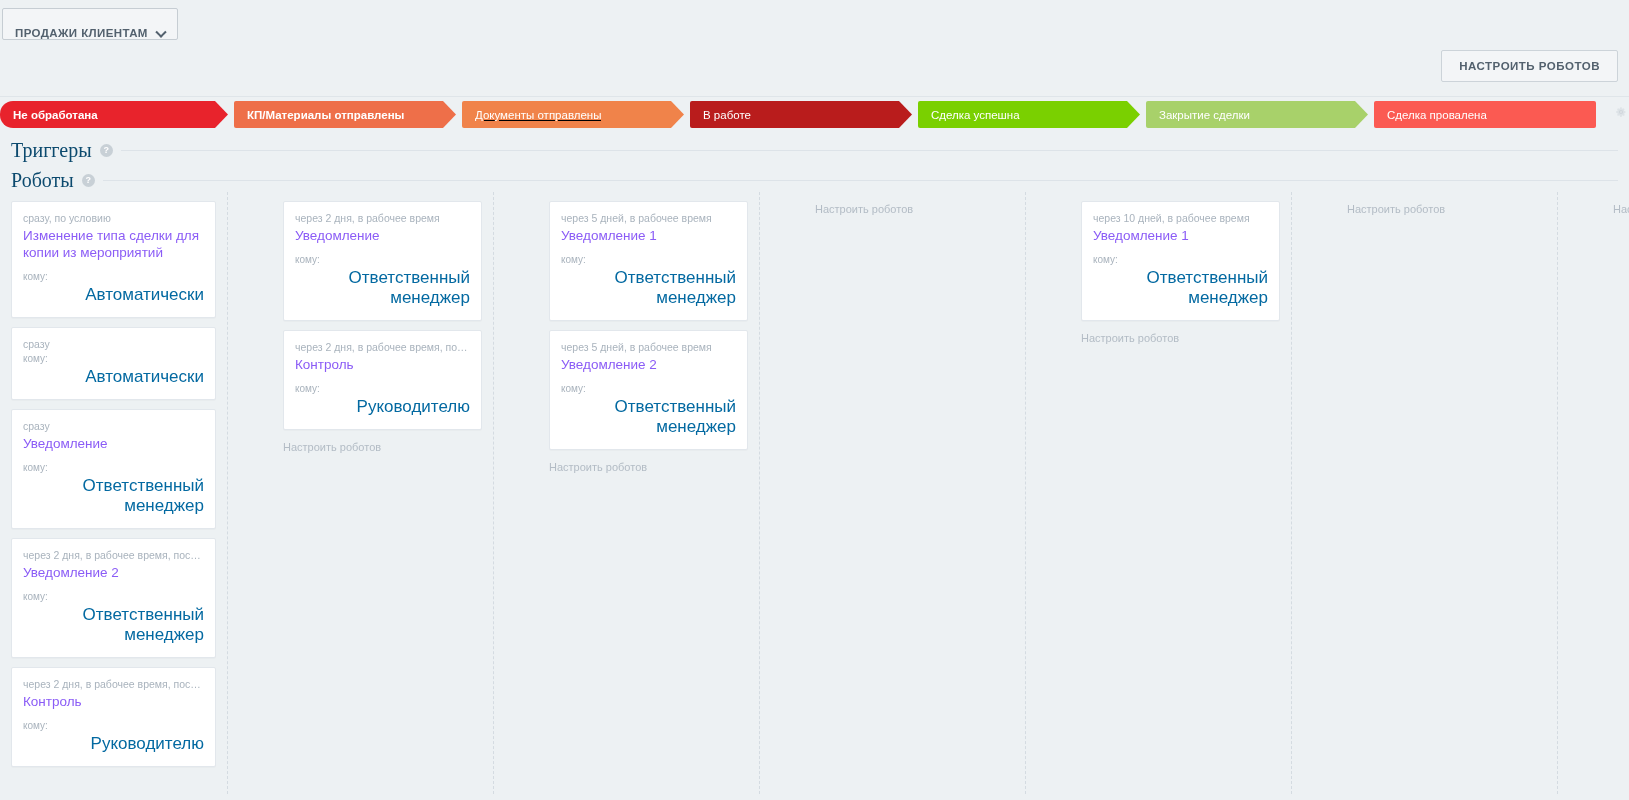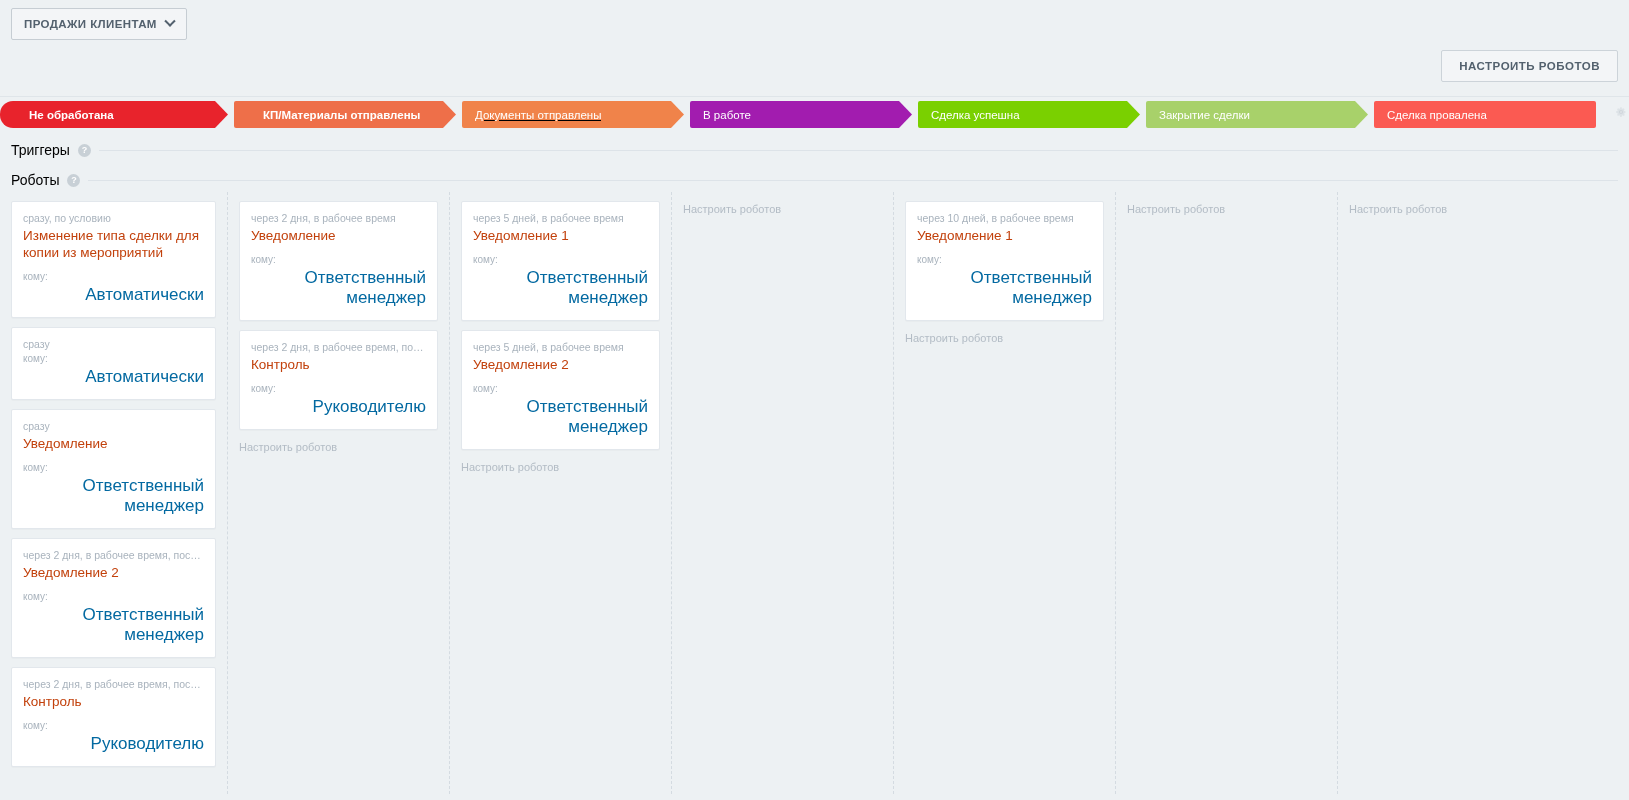--- a/index.html
+++ b/index.html
@@ -15,25 +15,25 @@
     -webkit-font-smoothing: antialiased;
   }
 
   
   .topbar {
     position: relative;
     height: 96px;
   }
   .pipeline-select {
     position: absolute;
-    left: 11px;
+    left: 2px;
     top: 8px;
     height: 32px;
     display: flex;
-    align-items: center;
+    align-items: flex-end;
     gap: 9px;
     padding: 0 12px;
     background: #f3f5f7;
     border: 1px solid #c6cdd3;
     border-radius: 2px;
     font-size: 11.5px;
     font-weight: bold;
     letter-spacing: .4px;
     color: #53616e;
     cursor: pointer;
@@ -97,44 +97,45 @@
     clip-path: none;
     border-radius: 2px;
   }
   .stage-label {
     padding-left: 13px;
     font-size: 11.5px;
     color: #fff;
     white-space: nowrap;
     overflow: hidden;
   }
-  .stage.bold .stage-label { font-weight: bold; margin-left: 16px; }
+  .stage.bold .stage-label { font-weight: bold; }
   .gear-stage {
     position: absolute;
     right: 2px;
     top: 9px;
     width: 12px;
     height: 12px;
     cursor: pointer;
     opacity: .55;
   }
 
   
   .section {
     display: flex;
     align-items: center;
     gap: 8px;
     padding: 0 11px 0 11px;
     height: 24px;
     margin-top: 6px;
   }
   .section-title {
-    font-size: 14px;
-    color: #000000;
-    white-space: nowrap;
+    font-size: 20px;
+    color: #0c4a6e;
+    white-space: nowrap;
+    font-family: Liberation Serif, serif;
   }
   .help-icon {
     width: 13px; height: 13px;
     border-radius: 50%;
     background: #c8d0d6;
     color: #fff;
     font-size: 9px;
     line-height: 13px;
     text-align: center;
     font-weight: bold;
@@ -147,20 +148,21 @@
     background: #dde3e8;
   }
 
   
   .board {
     position: relative;
     display: flex;
     padding: 0 0 0 0;
     height: 602px;
     overflow: hidden;
+    gap: 44px;
   }
   .col {
     position: relative;
     flex: 0 0 auto;
     padding: 9px 0 0 0;
     border-right: 1px dashed #d4dbe1;
   }
   .col:last-child { border-right: none; }
   .col-inner {
     padding: 0 11px;
@@ -184,21 +186,21 @@
   .card-when {
     font-size: 10.5px;
     color: #a9b3bd;
     white-space: nowrap;
     overflow: hidden;
     text-overflow: ellipsis;
     margin-bottom: 3px;
   }
   .card-title {
     font-size: 13.5px;
-    color: #c2410c;
+    color: #8b5cf6;
     line-height: 17px;
     margin-bottom: 10px;
   }
   .card-tolabel {
     font-size: 10px;
     color: #a9b3bd;
     margin-bottom: 3px;
   }
   .card-to {
     font-size: 17px;
@@ -226,21 +228,21 @@
   <div class="stages" id="stages">
       <div class="stage bold" style="background: rgb(232, 35, 44); width: 228px;">
         <span class="stage-label">Не обработана</span>
       </div>
       <div class="stage bold" style="background: rgb(238, 111, 73); width: 222px;">
         <span class="stage-label">КП/Материалы отправлены</span>
       </div>
       <div class="stage" style="background: rgb(240, 131, 74); width: 222px; text-decoration: underline;">
         <span class="stage-label">Документы отправлены</span>
       </div>
-      <div class="stage" style="background: #a21caf; width: 222px;">
+      <div class="stage" style="background: #b91c1c; width: 222px;">
         <span class="stage-label">В работе</span>
       </div>
       <div class="stage" style="background: rgb(122, 208, 0); width: 222px;">
         <span class="stage-label">Сделка успешна</span>
       </div>
       <div class="stage" style="background: rgb(168, 209, 106); width: 222px;">
         <span class="stage-label">Закрытие сделки</span>
       </div>
       <div class="stage" style="background: rgb(251, 90, 82); width: 222px;">
         <span class="stage-label">Сделка провалена</span>

